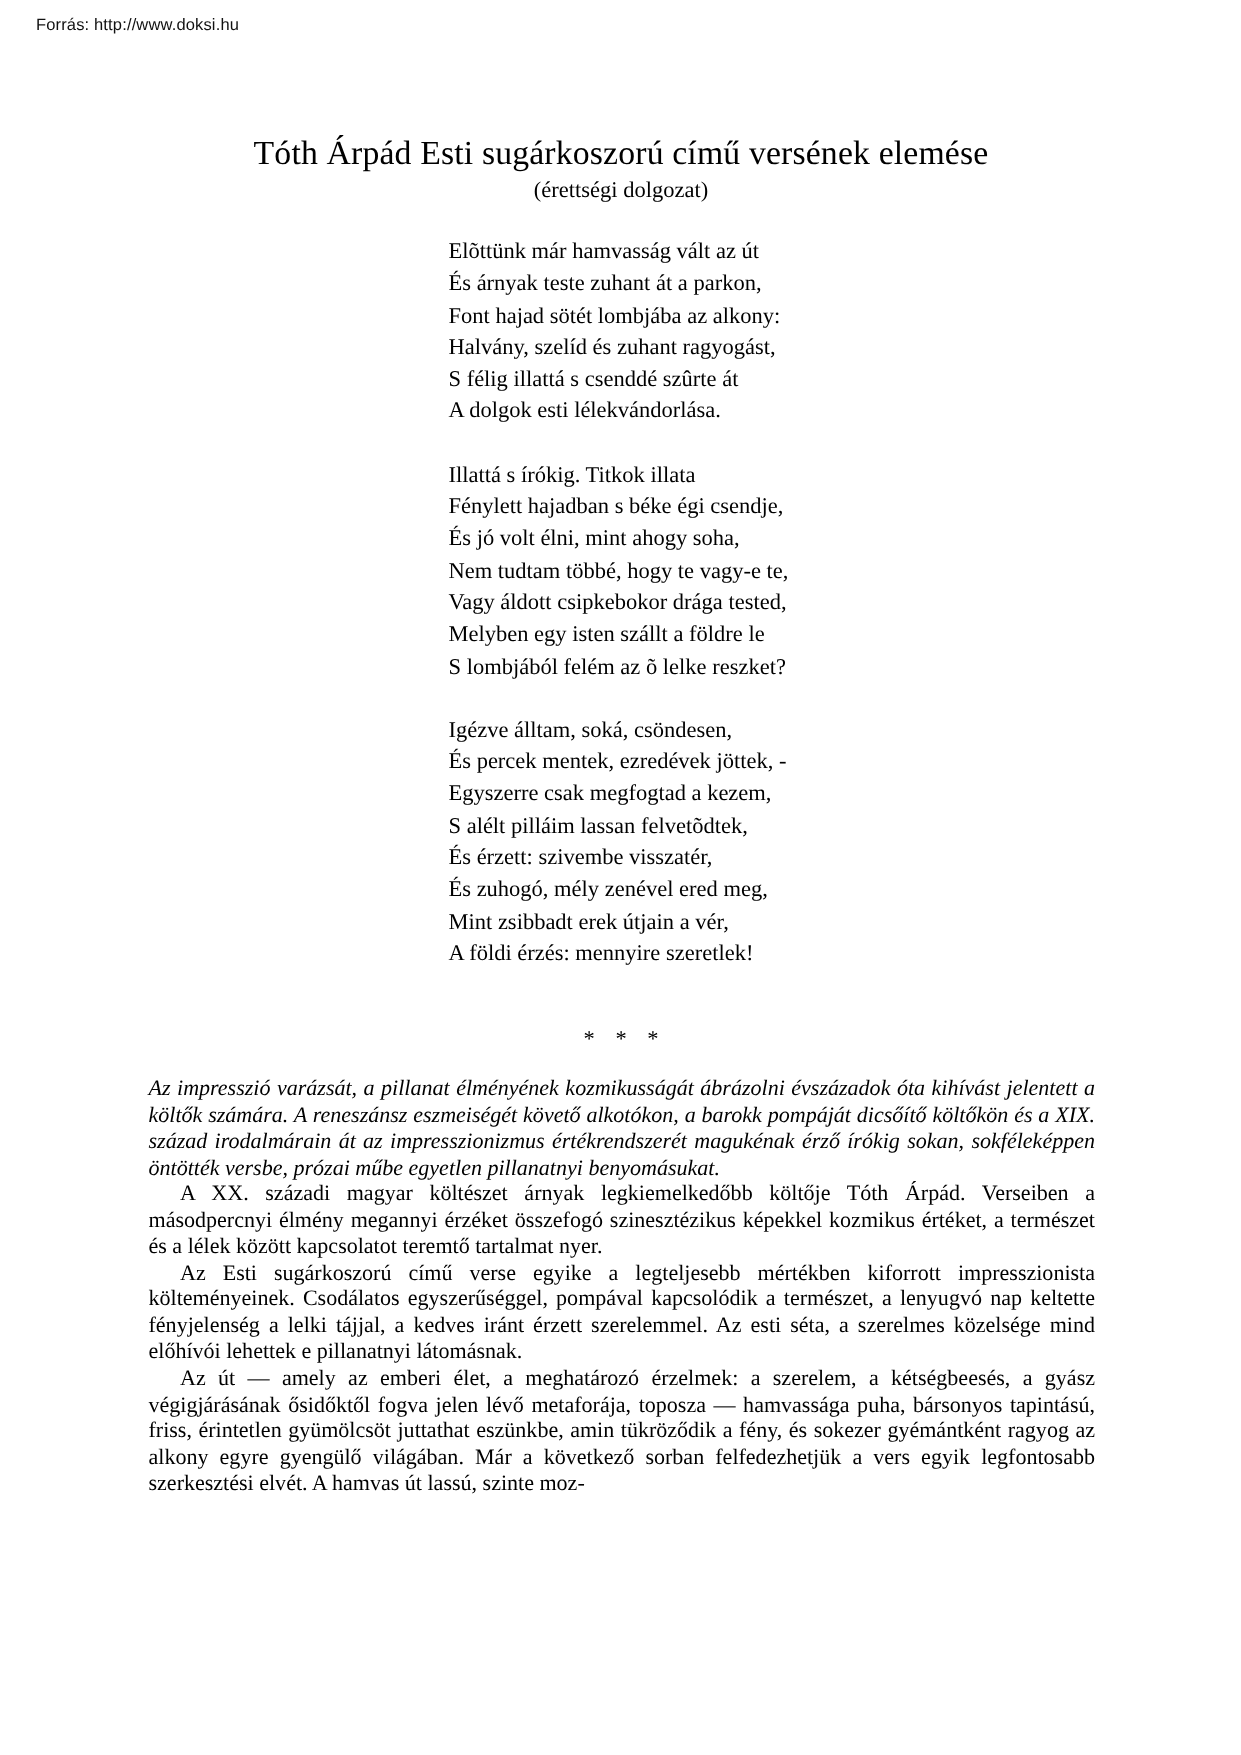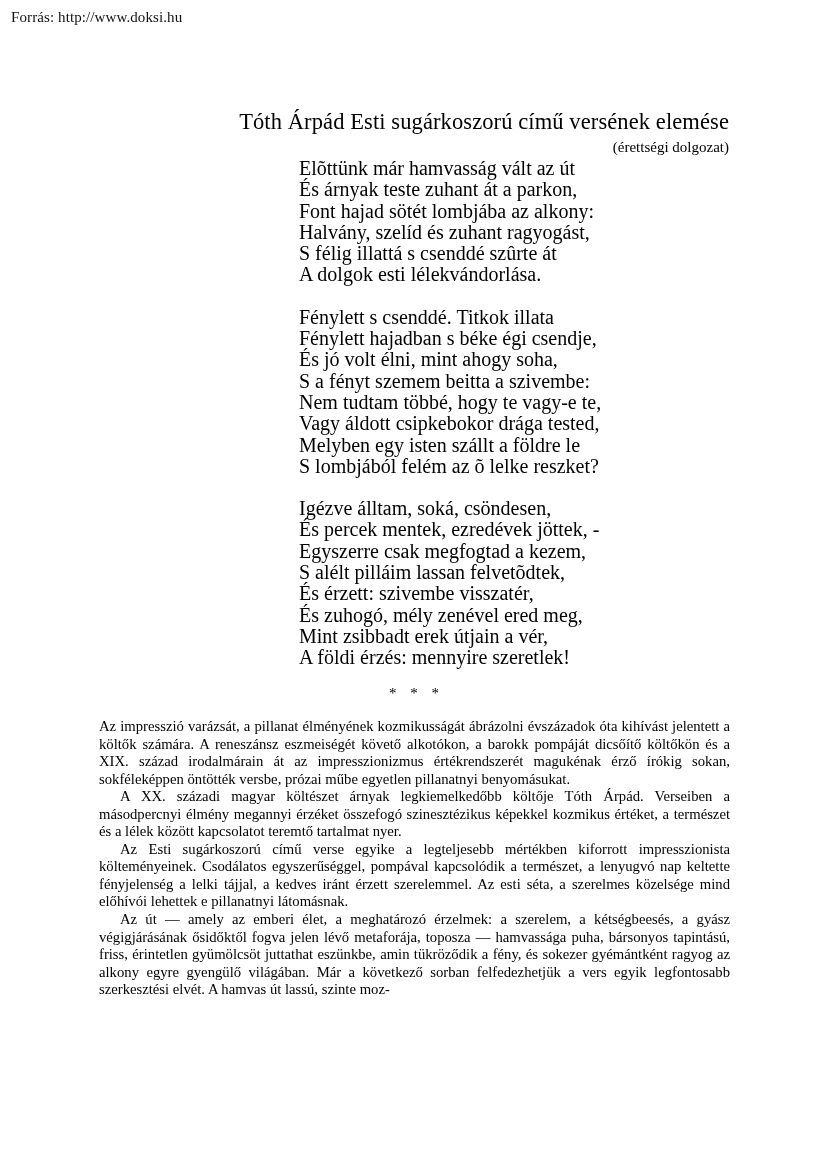--- a/index.html
+++ b/index.html
@@ -19,57 +19,57 @@
   .page {
     position: absolute;
     inset: 0;
     background: #ffffff;
   }
 
   
   .source-header {
     position: absolute;
     top: 10px;
-    left: 11px;
-    font-family: Liberation Serif, serif;
-    font-size: 15px;
+    left: 24px;
+    font-family: Liberation Sans, sans-serif;
+    font-size: 11px;
     line-height: 14px;
     color: #111111;
     letter-spacing: 0.1px;
     white-space: nowrap;
   }
 
   
   .title-block {
     position: absolute;
-    top: 108px;
+    top: 88px;
     left: 99px;
     width: 630px;
-    text-align: right;
+    text-align: center;
   }
   .doc-title {
     font-size: 22.5px;
     line-height: 27px;
     font-weight: normal;
     margin: 0;
     letter-spacing: 0.1px;
   }
   .doc-subtitle {
     font-size: 15px;
     line-height: 20px;
     margin: 2px 0 0 0;
   }
 
   
   .poem {
     position: absolute;
     top: 158px;
     left: 299px;
     width: 330px;
-    font-size: 20px;
+    font-size: 15px;
     line-height: 21.3px;
   }
   .stanza {
     margin: 0 0 21px 0;
   }
   .stanza:last-child {
     margin-bottom: 0;
   }
   .verse-line {
     white-space: nowrap;
@@ -99,20 +99,21 @@
     text-align: justify;
     -webkit-hyphens: none;
     hyphens: none;
   }
   .prose p {
     margin: 0;
     text-indent: 21px;
   }
   .prose p.no-indent {
     text-indent: 0;
+    font-style: italic;
   }
 </style>
 </head>
 <body>
 
 <div class="page">
 
   <div class="source-header">Forrás: http://www.doksi.hu</div>
 
   <div class="title-block">
@@ -123,24 +124,23 @@
   <div class="poem" id="poem-root">
       <div class="stanza">
         <div class="verse-line">Elõttünk már hamvasság vált az út</div>
         <div class="verse-line">És árnyak teste zuhant át a parkon,</div>
         <div class="verse-line">Font hajad sötét lombjába az alkony:</div>
         <div class="verse-line">Halvány, szelíd és zuhant ragyogást,</div>
         <div class="verse-line">S félig illattá s csenddé szûrte át</div>
         <div class="verse-line">A dolgok esti lélekvándorlása.</div>
       </div>
       <div class="stanza">
-        <div class="verse-line">Fénylett s csenddé. Titkok illata</div>
+        <div class="verse-line">Illattá s írókig. Titkok illata</div>
         <div class="verse-line">Fénylett hajadban s béke égi csendje,</div>
         <div class="verse-line">És jó volt élni, mint ahogy soha,</div>
-        <div class="verse-line">S a fényt szemem beitta a szivembe:</div>
         <div class="verse-line">Nem tudtam többé, hogy te vagy-e te,</div>
         <div class="verse-line">Vagy áldott csipkebokor drága tested,</div>
         <div class="verse-line">Melyben egy isten szállt a földre le</div>
         <div class="verse-line">S lombjából felém az õ lelke reszket?</div>
       </div>
       <div class="stanza">
         <div class="verse-line">Igézve álltam, soká, csöndesen,</div>
         <div class="verse-line">És percek mentek, ezredévek jöttek, -</div>
         <div class="verse-line">Egyszerre csak megfogtad a kezem,</div>
         <div class="verse-line">S alélt pilláim lassan felvetõdtek,</div>

